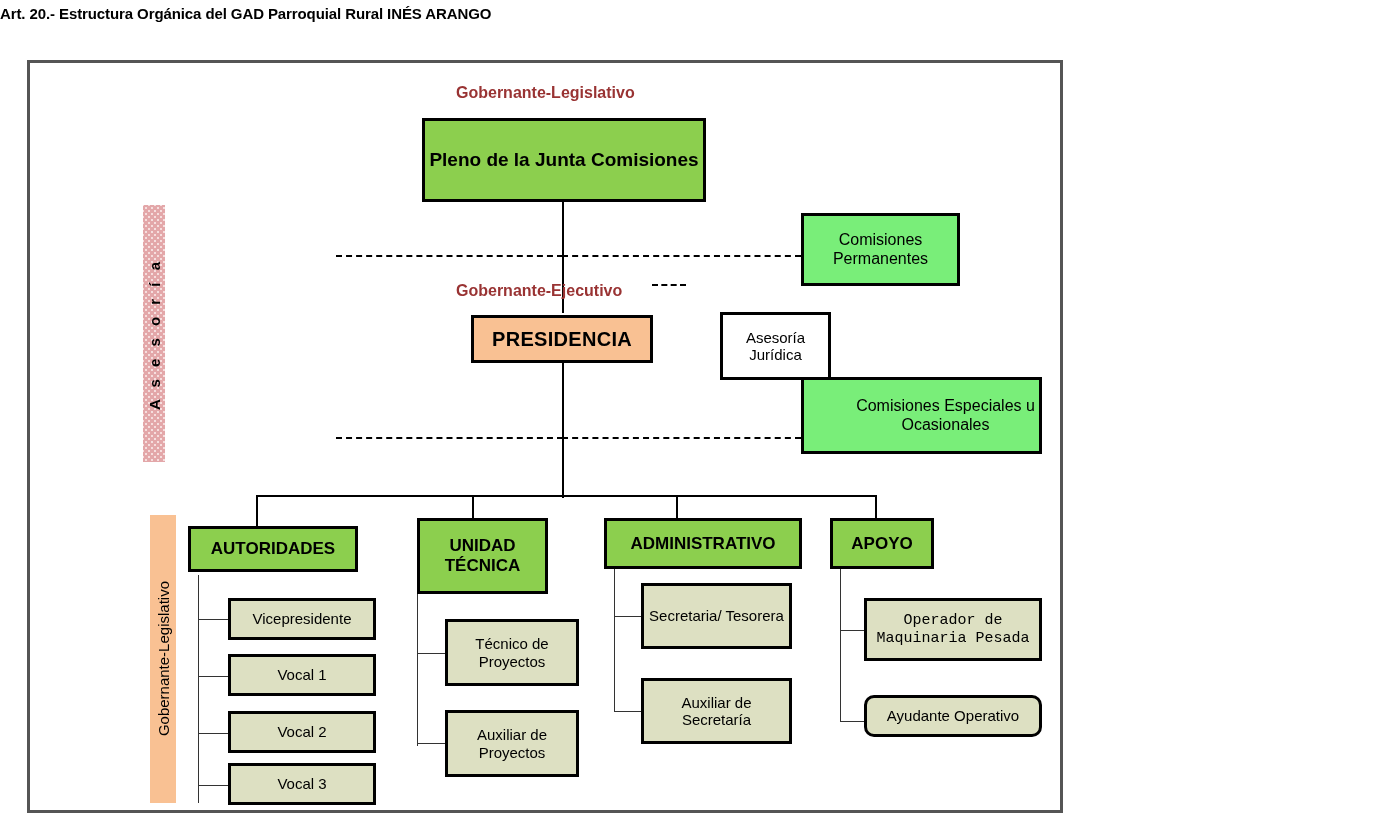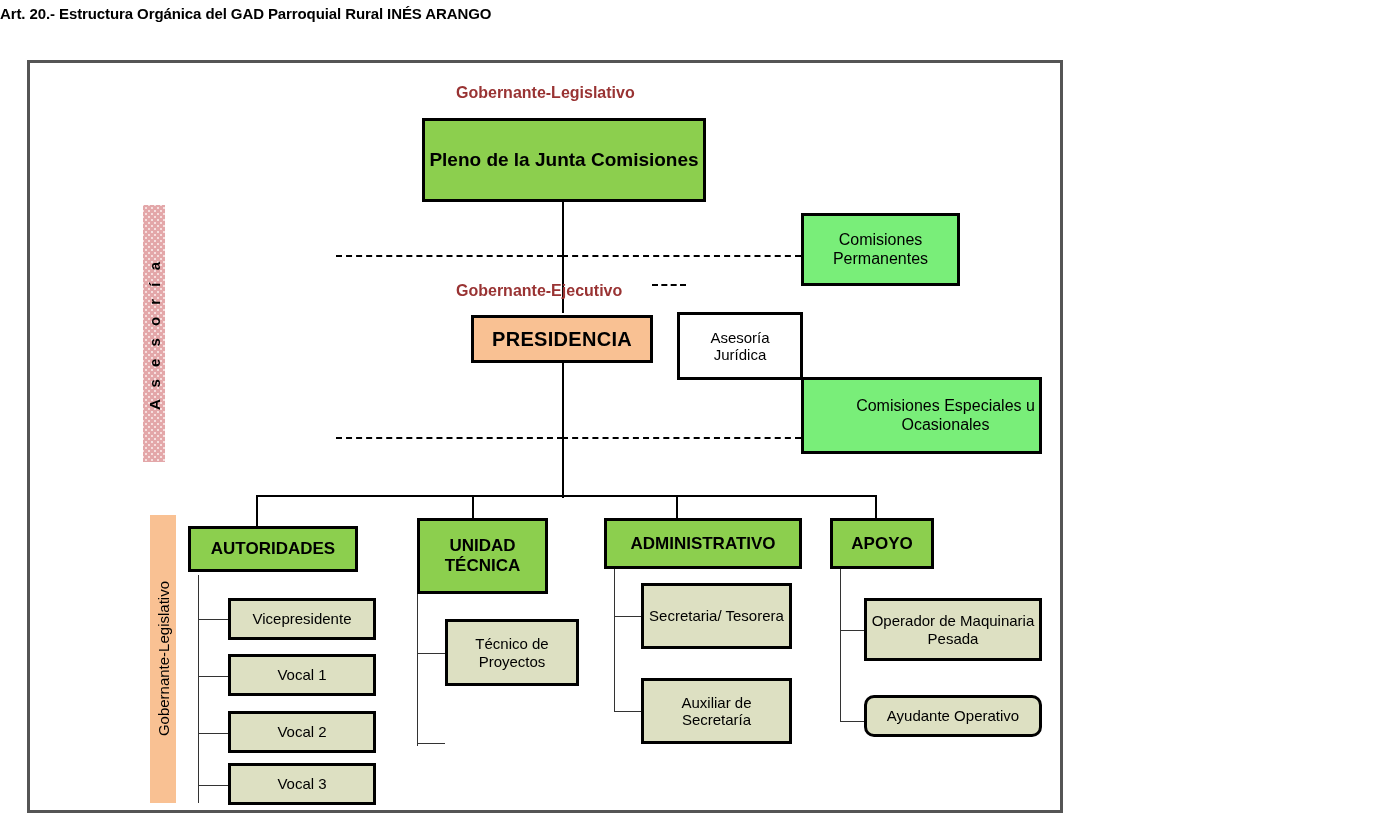--- a/index.html
+++ b/index.html
@@ -188,21 +188,21 @@
     <span class="lbl">Pleno de la Junta Comisiones</span>
   </div>
 
   <div class="node fill-spring t-norm" style="left:771px; top:150px; width:159px; height:73px;">
     <span class="lbl">Comisiones Permanentes</span>
   </div>
 
   <div class="node fill-orange t-pres" style="left:441px; top:252px; width:182px; height:48px;">
     <span class="lbl">PRESIDENCIA</span>
   </div>
-  <div class="node fill-white t-small" style="left:647px; top:249px; width:126px; height:68px;">
+  <div class="node fill-white t-small" style="left:690px; top:249px; width:111px; height:68px;">
     <span class="lbl">Asesoría Jurídica</span>
   </div>
 
   <div class="node fill-spring t-norm" style="left:771px; top:314px; width:241px; height:77px;padding-left:48px;">
     <span class="lbl">Comisiones Especiales u Ocasionales</span>
   </div>
 
   <div class="node fill-olive t-med" style="left:158px; top:463px; width:170px; height:46px;">
     <span class="lbl">AUTORIDADES</span>
   </div>
@@ -225,28 +225,31 @@
   <div class="node fill-sage t-small" style="left:198px; top:648px; width:148px; height:42px;">
     <span class="lbl">Vocal 2</span>
   </div>
   <div class="node fill-sage t-small" style="left:198px; top:700px; width:148px; height:42px;">
     <span class="lbl">Vocal 3</span>
   </div>
 
   <div class="node fill-sage t-small" style="left:415px; top:556px; width:134px; height:67px;">
     <span class="lbl">Técnico de Proyectos</span>
   </div>
+  <div class="node fill-sage t-small" style="left:415px; top:647px; width:134px; height:67px;">
+    <span class="lbl">Auxiliar de Proyectos</span>
+  </div>
 
   <div class="node fill-sage t-small" style="left:611px; top:520px; width:151px; height:66px;">
     <span class="lbl">Secretaria/ Tesorera</span>
   </div>
   <div class="node fill-sage t-small" style="left:611px; top:615px; width:151px; height:66px;">
     <span class="lbl">Auxiliar de Secretaría</span>
   </div>
 
-  <div class="node fill-sage t-small" style="left:834px; top:535px; width:178px; height:63px;">
+  <div class="node fill-sage t-small" style="left:834px; top:535px; width:178px; height:63px;font-family:Liberation Mono, monospace;">
     <span class="lbl">Operador de Maquinaria Pesada</span>
   </div>
   <div class="node fill-sage t-small" style="left:834px; top:632px; width:178px; height:42px;border-radius:10px;">
     <span class="lbl">Ayudante Operativo</span>
   </div>
 
 </div>
 
 </body></html>

